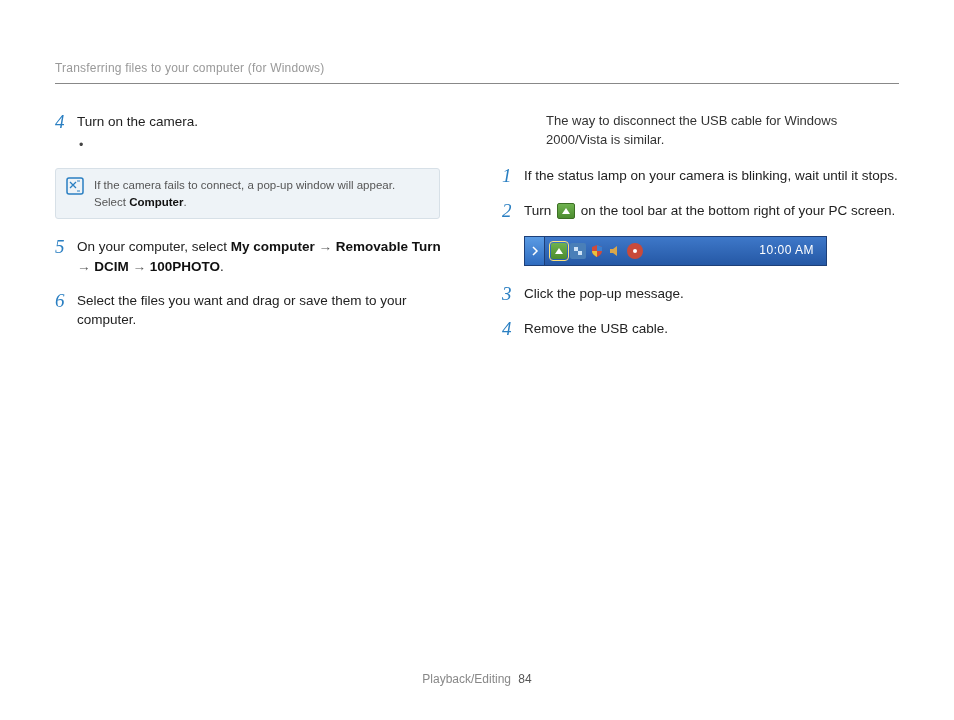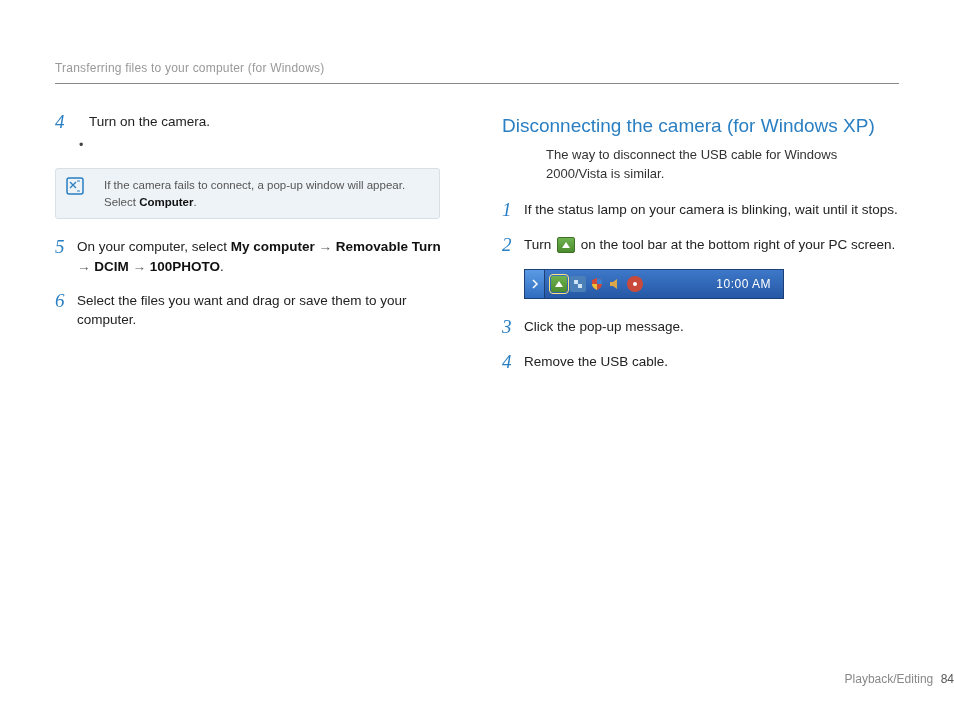--- a/index.html
+++ b/index.html
@@ -46,40 +46,39 @@
     flex-shrink: 0;
     line-height: 1.1;
     font-weight: 400;
   }
   .step-body {
     flex: 1;
     color: #222;
   }
   .step-main {
     margin-bottom: 4px;
-    margin-left: 12px;
   }
   .bullet-row {
     display: flex;
     font-size: 12.5px;
     color: #444;
     margin-top: 3px;
     margin-left: 2px;
   }
   .bullet-dot {
     width: 14px;
     flex-shrink: 0;
   }
   .note-box {
     background: #eef3f7;
     border: 1px solid #d7e0e7;
     border-radius: 3px;
     padding: 8px 10px;
     display: flex;
-    gap: 20px;
+    gap: 10px;
     margin: 10px 12px 18px 0;
     font-size: 11.5px;
     color: #555;
   }
   .note-icon {
     width: 18px;
     height: 18px;
     flex-shrink: 0;
     display: flex;
     align-items: center;
@@ -108,21 +107,21 @@
     background: linear-gradient(#6fb24f,#4c8c2f);
     border: 1px solid #3c6f24;
     border-radius: 2px;
     align-items: center;
     justify-content: center;
     margin: 0 2px;
   }
   .inline-icon svg { display:block; }
   .taskbar {
     margin: 10px 0 18px 22px;
-    width: 260px;
+    width: 303px;
     height: 30px;
     background: linear-gradient(#3e78c9, #2558a5);
     border: 1px solid #1d3f78;
     display: flex;
     align-items: center;
     color: #fff;
     font-size: 12px;
   }
   .tb-chevron {
     width: 20px;
@@ -149,21 +148,21 @@
     margin-left: auto;
     padding: 0 12px;
     font-weight: 400;
     letter-spacing: 0.5px;
   }
   .footer {
     position: absolute;
     bottom: 32px;
     left: 0;
     width: 100%;
-    text-align: right;
+    text-align: center;
     font-size: 12px;
     color: #888;
   }
   .footer .pg { color: #555; margin-left: 4px; }
 </style>
 </head>
 <body>
 
 <div class="page">
   <div class="header-title">Transferring files to your computer (for Windows)</div>
@@ -204,21 +203,20 @@
 
       <div class="step">
         <div class="step-num">6</div>
         <div class="step-body">Select the files you want and drag or save them to your computer.</div>
       </div>
 
     </div>
 
     <div class="col">
 
-      <div class="section-heading">Disconnecting the camera (for Windows XP)</div>
       <div class="section-intro">The way to disconnect the USB cable for Windows 2000/Vista is similar.</div>
 
       <div class="step">
         <div class="step-num">1</div>
         <div class="step-body">If the status lamp on your camera is blinking, wait until it stops.</div>
       </div>
 
       <div class="step">
         <div class="step-num">2</div>
         <div class="step-body">

